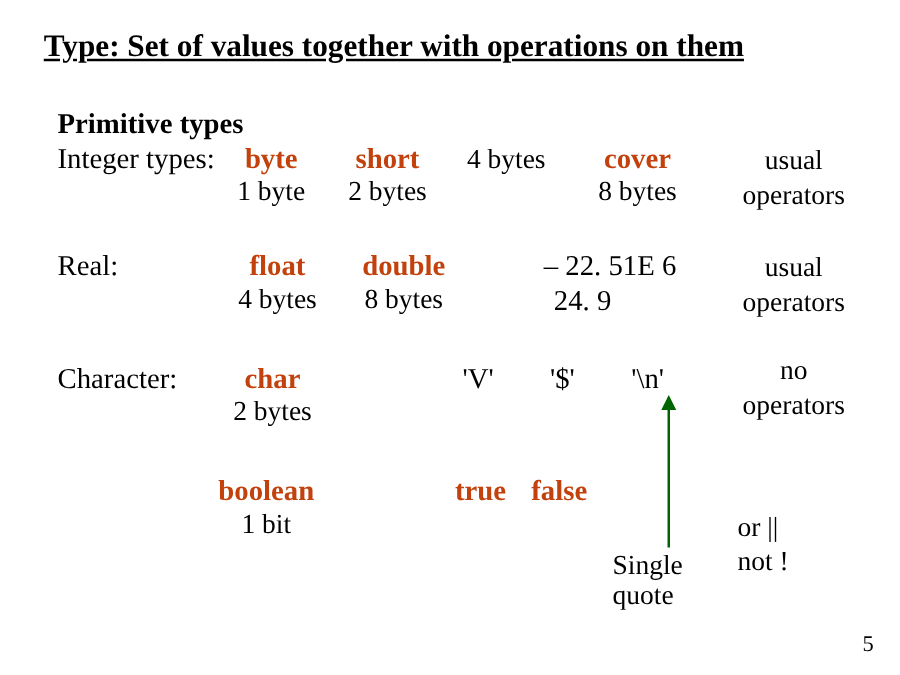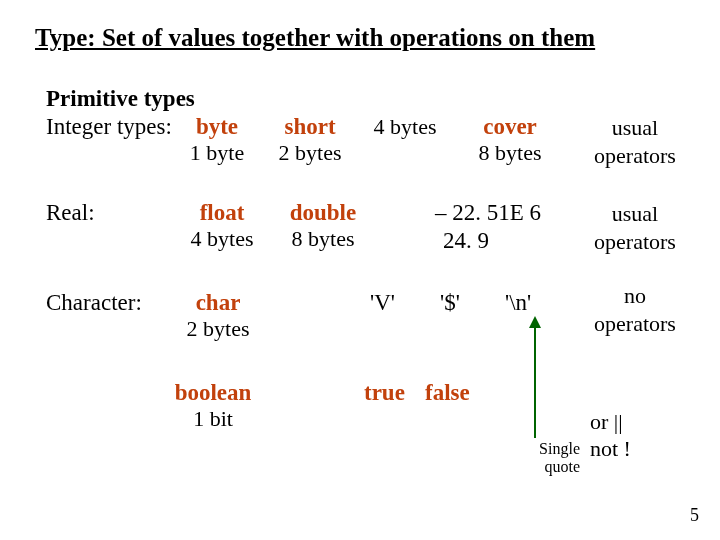--- a/index.html
+++ b/index.html
@@ -47,22 +47,22 @@
   .example {
     font-size: 23px;
   }
   .ops {
     font-size: 22px;
     text-align: center;
     line-height: 1.25;
     font-family: Liberation Serif, serif;
   }
   .note {
-    font-size: 16px;
-    text-align: right;
+    font-size: 22px;
+    text-align: left;
     line-height: 1.1;
   }
   .page-num {
     font-size: 18px;
   }
   .abs { position: absolute; }
   .arrow {
     position: absolute;
     width: 2px;
     background: #006400;

